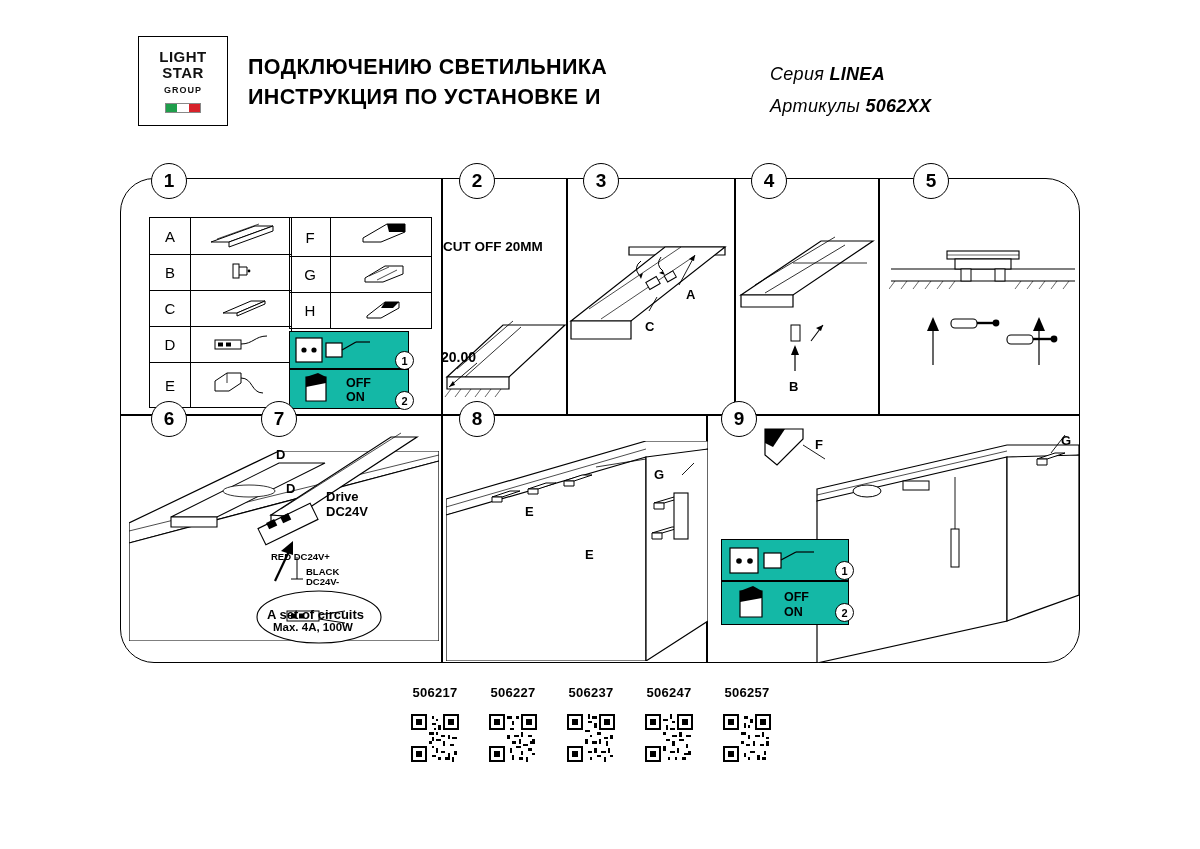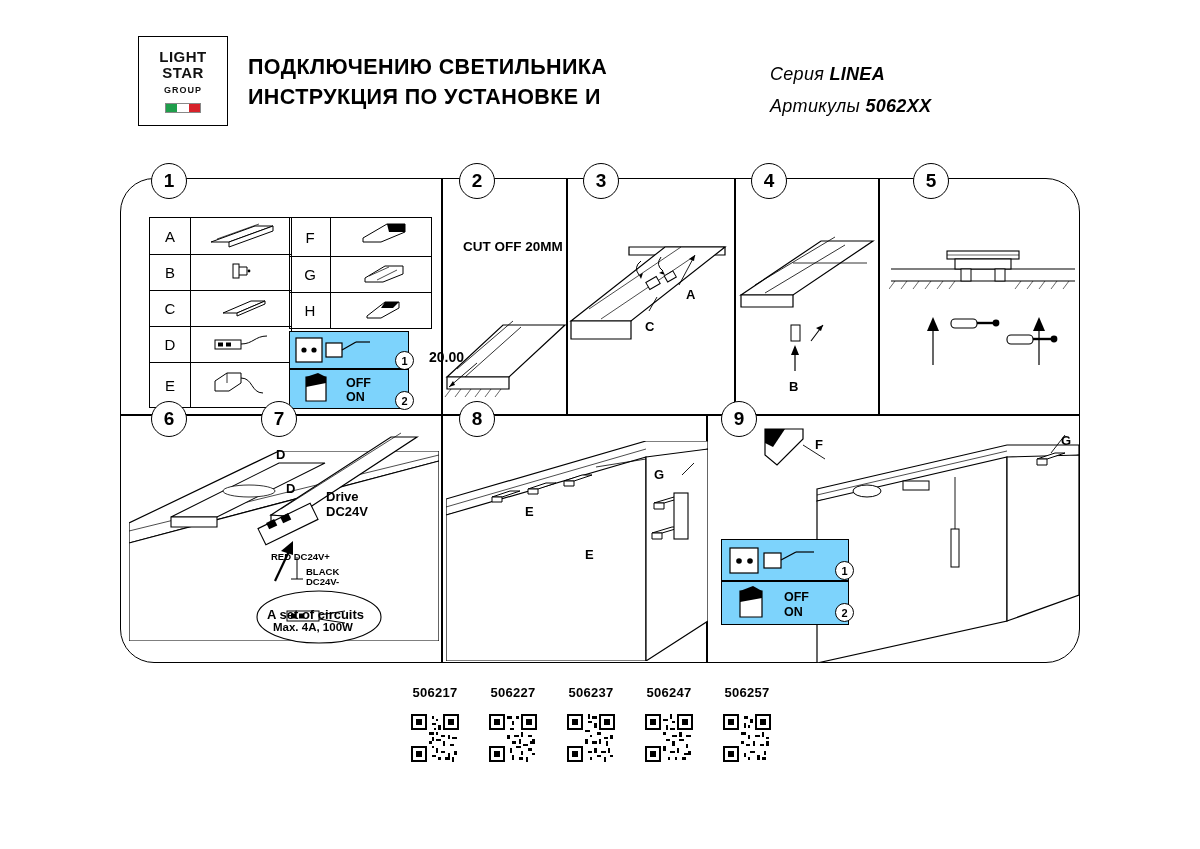--- a/index.html
+++ b/index.html
@@ -163,21 +163,21 @@
   }
   .qr {
     width: 48px;
     height: 48px;
     margin: 0 auto;
   }
   .socket-box {
     position: absolute;
     border: 1.4px solid #000;
     box-sizing: border-box;
-    background: #7dd3fc;
+    background: #14b8a6;
   }
   .cc {
     position: absolute;
     width: 17px; height: 17px;
     border: 1.3px solid #000;
     border-radius: 50%;
     font-size: 11px;
     font-weight: bold;
     display: flex; align-items: center; justify-content: center;
     background: #fff;
@@ -345,40 +345,40 @@
       <svg width="42" height="38" viewBox="0 0 42 38" style="position:absolute;left:6px;top:1px">
         <polygon points="10,6 30,6 30,30 10,30" fill="#fff" stroke="#000" stroke-width="1.2"></polygon>
         <polygon points="10,6 22,2 30,6 30,12 10,16" fill="#000"></polygon>
       </svg>
       <div class="onoff" style="left:56px; top:6px;">OFF</div>
       <div class="onoff" style="left:56px; top:20px;">ON</div>
     </div>
     <div class="cc" style="left:274px; top:212px;">2</div>
 
     <div class="num" style="left:338px; top:-16px;">2</div>
-    <div class="lbl-txt" style="left:342px; top:60px; font-size:13.5px;">CUT OFF 20MM</div>
+    <div class="lbl-txt" style="left:322px; top:60px; font-size:13.5px;">CUT OFF 20MM</div>
 
     <svg style="position:absolute;left:322px;top:80px;" width="124" height="150" viewBox="0 0 124 150">
       <polygon points="4,118 60,66 122,66 66,118" fill="#fff" stroke="#000" stroke-width="1.2"></polygon>
       <polygon points="4,118 66,118 66,130 4,130" fill="#fff" stroke="#000" stroke-width="1.2"></polygon>
       <line x1="14" y1="110" x2="70" y2="62" stroke="#000" stroke-width="0.8"></line>
       <line x1="22" y1="118" x2="78" y2="68" stroke="#000" stroke-width="0.8"></line>
 
       <g stroke="#000" stroke-width="0.6">
         <line x1="8" y1="130" x2="2" y2="138"></line>
         <line x1="18" y1="130" x2="12" y2="138"></line>
         <line x1="28" y1="130" x2="22" y2="138"></line>
         <line x1="38" y1="130" x2="32" y2="138"></line>
         <line x1="48" y1="130" x2="42" y2="138"></line>
         <line x1="58" y1="130" x2="52" y2="138"></line>
       </g>
       <line x1="6" y1="128" x2="34" y2="104" stroke="#000" stroke-width="0.9"></line>
       <polygon points="6,128 12,126 10,122" fill="#000"></polygon>
     </svg>
-    <div class="lbl-txt" style="left:308px; top:170px; font-size:14px;">20.00</div>
+    <div class="lbl-txt" style="left:320px; top:170px; font-size:14px;">20.00</div>
 
     <div class="num" style="left:462px; top:-16px;">3</div>
     <svg style="position:absolute;left:448px;top:34px;" width="166" height="160" viewBox="0 0 166 160">
       <polygon points="60,34 156,34 156,42 60,42" fill="#fff" stroke="#000" stroke-width="1.2"></polygon>
       <polygon points="2,108 96,34 156,34 62,108" fill="#fff" stroke="#000" stroke-width="1.2"></polygon>
       <polygon points="2,108 62,108 62,126 2,126" fill="#fff" stroke="#000" stroke-width="1.2"></polygon>
       <line x1="20" y1="96" x2="112" y2="34" stroke="#000" stroke-width="0.7"></line>
       <line x1="32" y1="106" x2="124" y2="44" stroke="#000" stroke-width="0.7"></line>
 
       <g stroke="#000" stroke-width="1" fill="#fff">

